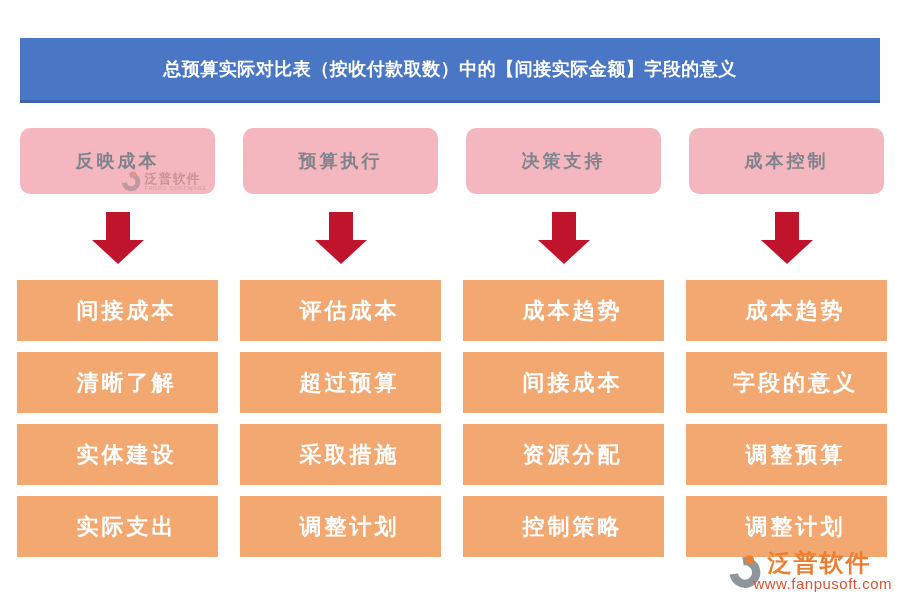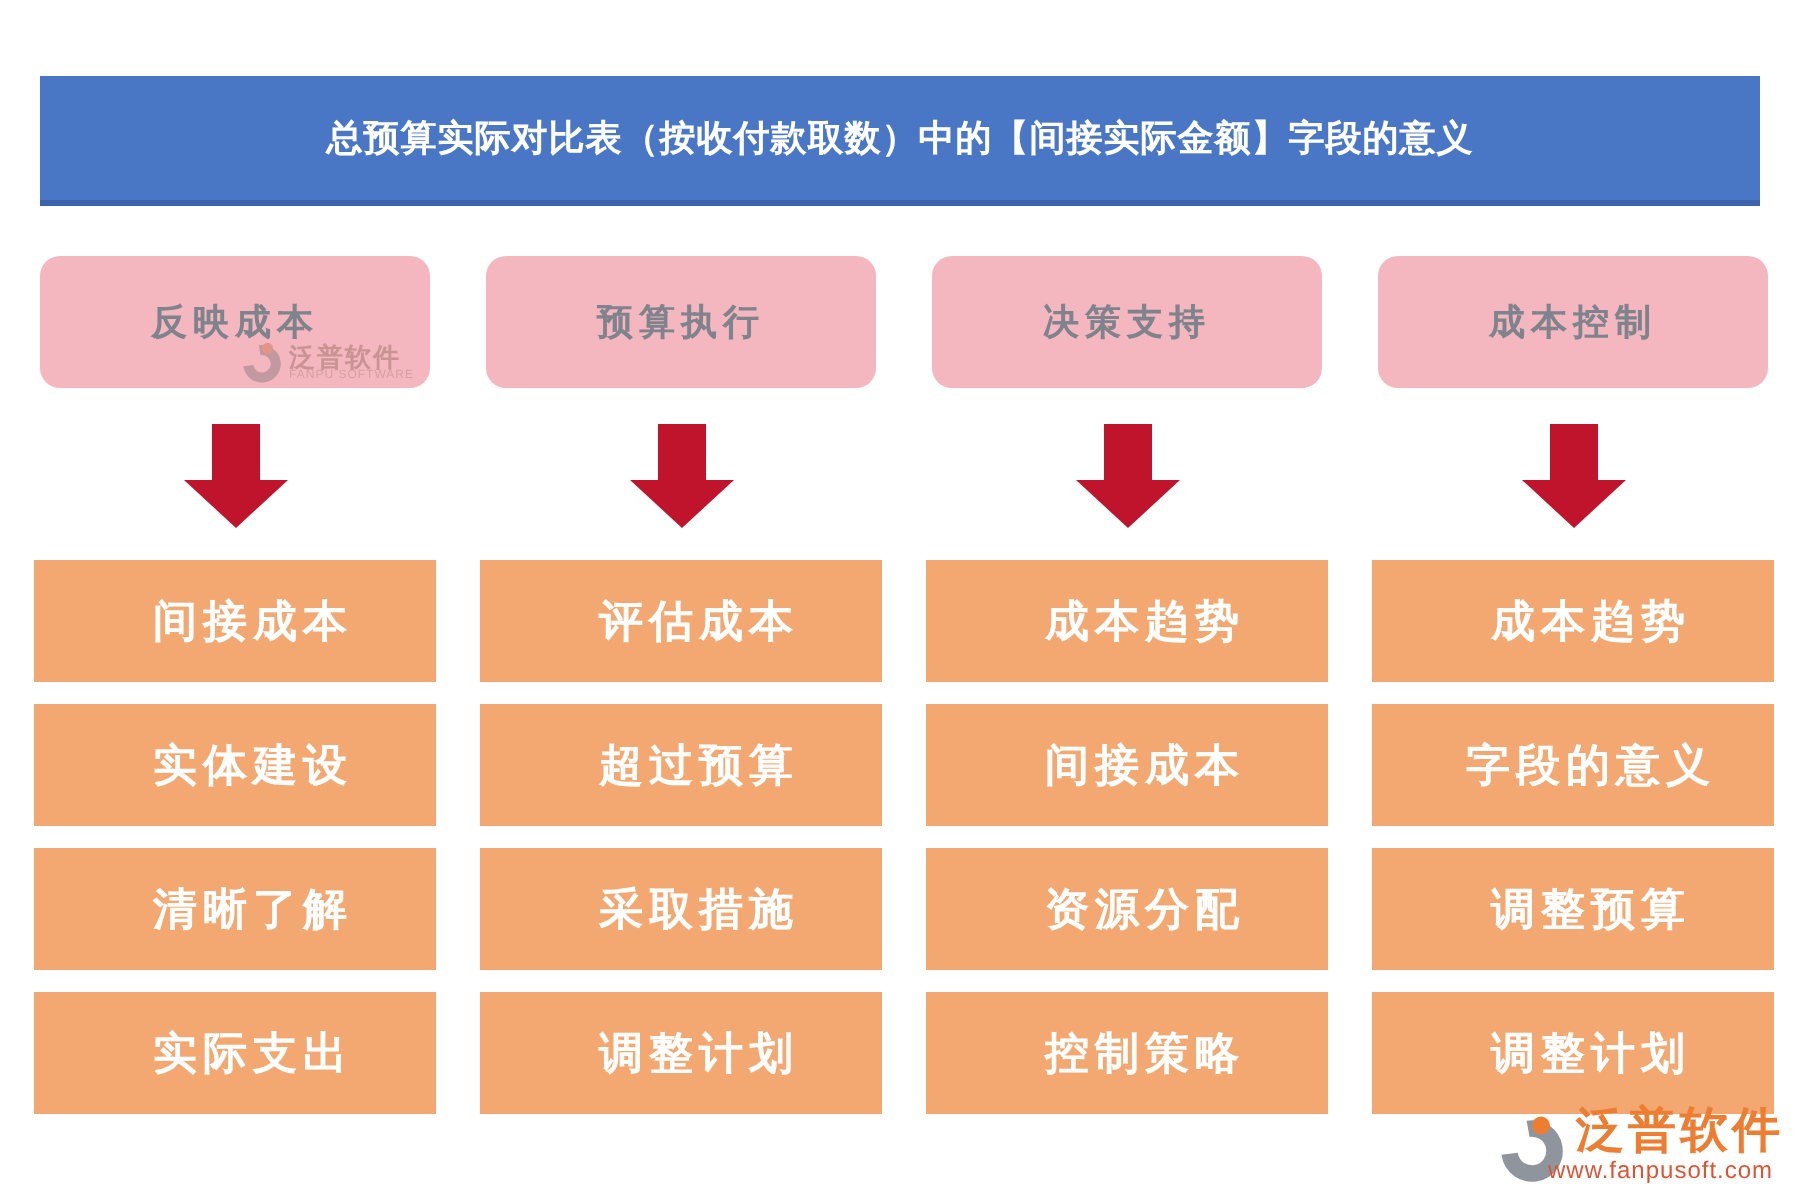--- a/index.html
+++ b/index.html
@@ -139,21 +139,21 @@
   }
   .footer-logo svg { width: 36px; height: 36px; margin-top: 2px; }
   .fl-text { display: flex; flex-direction: column; line-height: 1.05; }
   .fl-brand {
     font-size: 24px;
     font-weight: bold;
     color: var(--brand-orange, #ed7d31);
     letter-spacing: 2px;
   }
   .fl-url {
-    font-size: 12px;
+    font-size: 15px;
     color: var(--brand-red, #dd5434);
     font-family: "Liberation Sans", sans-serif;
     letter-spacing: 0.5px;
     margin-left: -14px;
   }
 </style>
 </head>
 <body>
 
 <div class="stage">
@@ -179,24 +179,24 @@
     </div>
     <div class="arrow-zone">
       <div class="arrow-shaft"></div>
       <div class="arrow-head"></div>
     </div>
     <div class="items">
           <div class="item">
             <span>间接成本</span>
           </div>
           <div class="item">
+            <span>清晰了解</span>
+          </div>
+          <div class="item">
             <span>实体建设</span>
-          </div>
-          <div class="item">
-            <span>清晰了解</span>
           </div>
           <div class="item">
             <span>实际支出</span>
           </div>
         </div>
   </div>
 
   <div class="col">
     <div class="header">
       <span class="header-label">预算执行</span>

